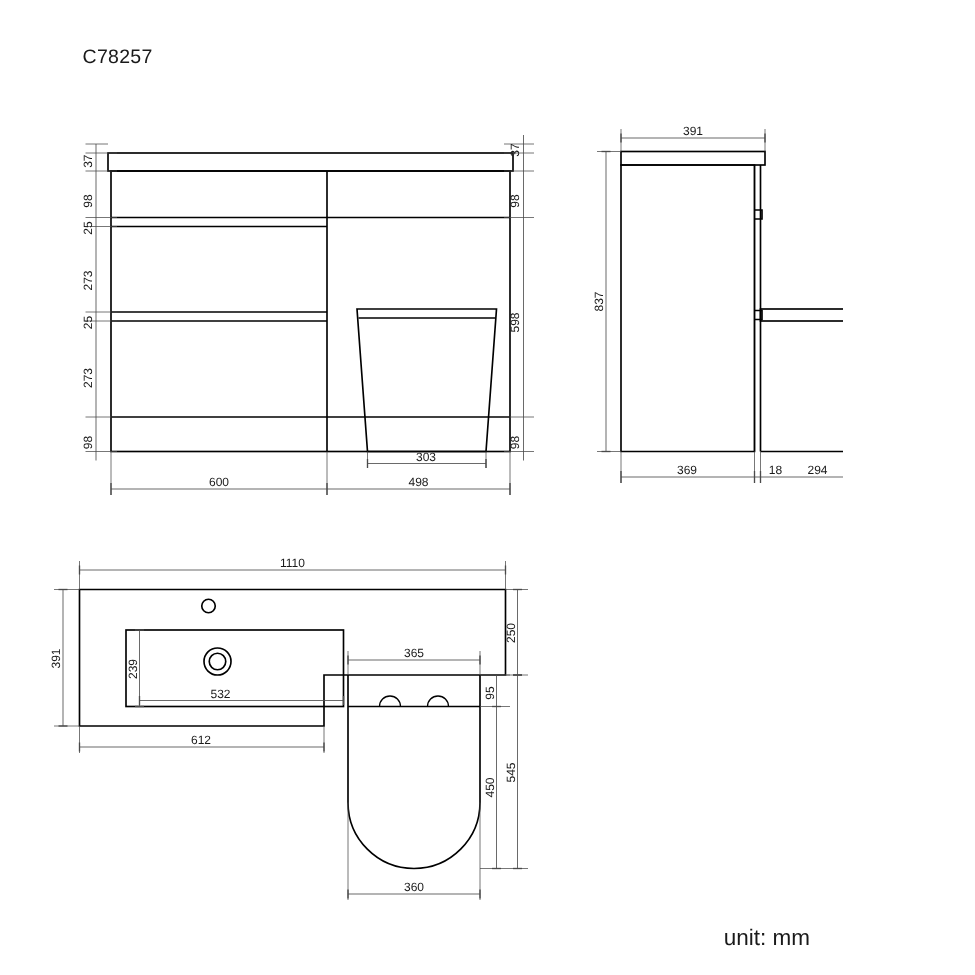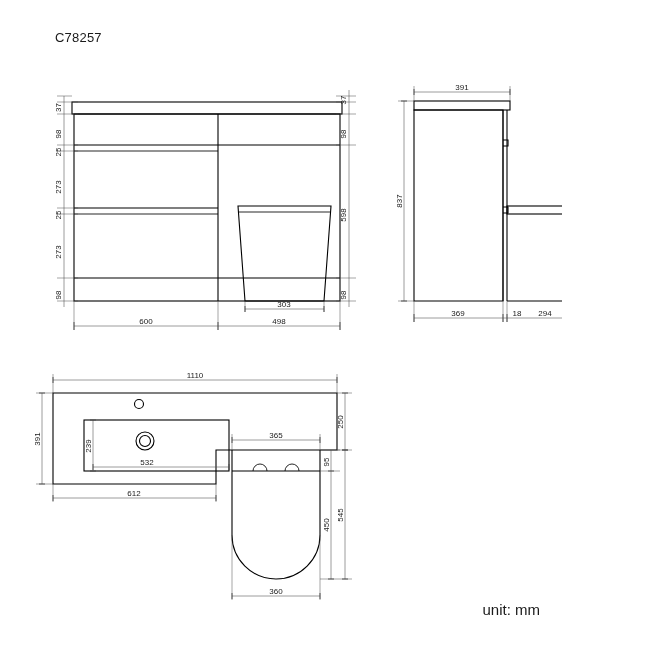--- a/index.html
+++ b/index.html
@@ -19,21 +19,21 @@
     position: absolute;
     left: 55px;
     top: 30px;
     font-size: 13px;
     color: #1a1a1a;
     letter-spacing: 0.2px;
   }
   #unit {
     position: absolute;
     right: 22px;
-    bottom: 32px;
+    bottom: 16px;
     font-size: 15px;
     color: #1a1a1a;
   }
   svg#draw {
     position: absolute;
     left: 0;
     top: 0;
   }
   svg#draw text {
     font-family: "Liberation Sans", sans-serif;

